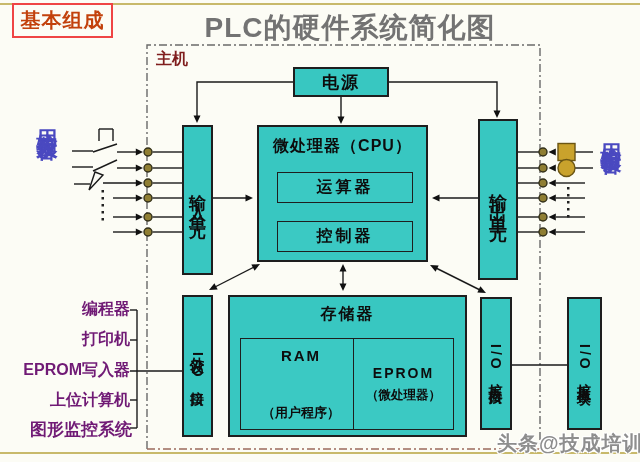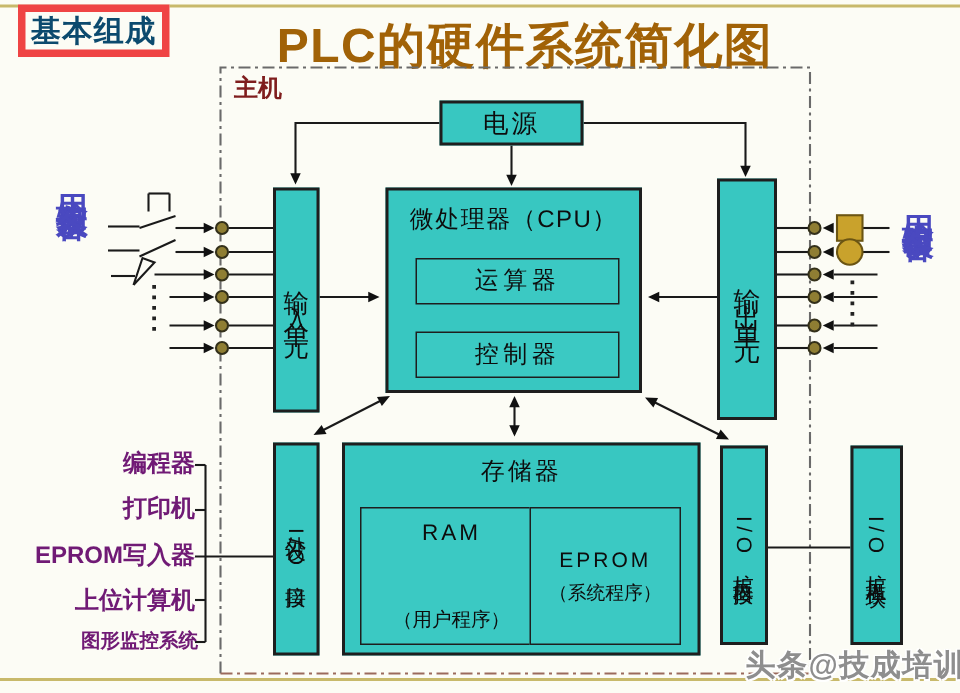--- a/index.html
+++ b/index.html
@@ -6,34 +6,34 @@
   .stage{
     position:relative;width:640px;height:462px;margin:0 auto;
     background:#FCFCF5;overflow:hidden;
     font-family:"Liberation Sans","DejaVu Sans",sans-serif;
   }
   .abs{position:absolute;}
   .tbox{
     position:absolute;box-sizing:border-box;
     background:#38C7C1;border:2px solid #1E1E1E;
     display:flex;align-items:center;justify-content:center;
-    font-weight:normal;color:#0d0d0d;text-align:center;
+    font-weight:bold;color:#0d0d0d;text-align:center;
   }
   .inner{border-width:1.5px;background:#3BC9C3;}
   .vtext{writing-mode:vertical-rl;text-orientation:mixed;line-height:1;}
   .hline{position:absolute;left:0;width:640px;border-top:2px solid #C8B96B;}
   .corner{
     position:absolute;left:12px;top:3px;width:101px;height:35px;
-    border:5px solid #ef4444;box-sizing:border-box;background:#FCFCF5;
+    border:2px solid #ef4444;box-sizing:border-box;background:#FCFCF5;
     display:flex;align-items:center;justify-content:center;
-    font-size:20px;font-weight:bold;color:#0c4a6e;letter-spacing:1px;
+    font-size:20px;font-weight:bold;color:#c2410c;letter-spacing:1px;
   }
   .title{
     position:absolute;left:140px;top:9px;width:420px;text-align:center;
-    font-size:32px;font-weight:bold;color:#a16207;letter-spacing:1px;
+    font-size:28px;font-weight:bold;color:#737373;letter-spacing:1px;
   }
   .hostlabel{position:absolute;left:156px;top:49px;font-size:16px;font-weight:bold;color:#7f1d1d;}
   .sidelabel{
     position:absolute;writing-mode:vertical-rl;text-orientation:upright;
     font-size:21px;font-weight:bold;color:#4A49C0;letter-spacing:2px;line-height:1;
   }
   .plist{position:absolute;font-size:16px;font-weight:bold;color:#701a75;white-space:nowrap;}
   .watermark{
     position:absolute;left:497px;top:430px;font-size:20px;font-weight:bold;color:#8E8E8E;
     text-shadow:-1px -1px 0 #fff,1px -1px 0 #fff,-1px 1px 0 #fff,1px 1px 0 #fff;
@@ -194,38 +194,38 @@
   </div>
 
   <div class="tbox" style="left:228px;top:295px;width:239px;height:142px;align-items:flex-start;">
     <div class="abs" style="top:7px;left:0;width:100%;font-size:16px;letter-spacing:2px;">存储器</div>
     <div class="tbox inner two-line" style="left:10px;top:41px;width:122px;height:92px;gap:40px;">
       <span class="l1">RAM</span>
       <span class="l2">（用户程序）</span>
     </div>
     <div class="tbox inner two-line" style="left:123px;top:41px;width:101px;height:92px;">
       <span class="l1" style="font-size:14px;">EPROM</span>
-      <span class="l2" style="font-size:12.5px;">（系统程序）</span>
+      <span class="l2" style="font-size:12.5px;">（微处理器）</span>
     </div>
   </div>
 
   <div class="tbox vtext" style="left:182px;top:125px;width:31px;height:150px;font-size:17px;letter-spacing:10px;">输入单元</div>
 
   <div class="tbox vtext" style="left:478px;top:119px;width:40px;height:161px;font-size:18px;letter-spacing:11px;">输出单元</div>
 
   <div class="tbox vtext" style="left:182px;top:295px;width:31px;height:142px;font-size:14px;letter-spacing:3px;">外设I/O接口</div>
 
   <div class="tbox vtext" style="left:480px;top:297px;width:32px;height:133px;font-size:14px;letter-spacing:3px;">I/O扩展接口</div>
 
   <div class="tbox vtext" style="left:567px;top:297px;width:35px;height:133px;font-size:14px;letter-spacing:3px;">I/O扩展模块</div>
 
   <div class="sidelabel" style="left:37px;top:113px;height:136px;">用户输入设备</div>
   <div class="sidelabel" style="left:601px;top:127px;height:136px;">用户输出设备</div>
 
   <div class="plist" style="right:510px;top:299px;">编程器</div>
   <div class="plist" style="right:510px;top:329px;">打印机</div>
   <div class="plist" style="right:510px;top:360px;">EPROM写入器</div>
   <div class="plist" style="right:510px;top:390px;">上位计算机</div>
-  <div class="plist" style="right:508px;top:418px;font-size:13px;">图形监控系统</div>
+  <div class="plist" style="right:508px;top:418px;font-size:17px;">图形监控系统</div>
 
   <div class="watermark">头条@技成培训</div>
 
 </div>
 
 </body></html>

